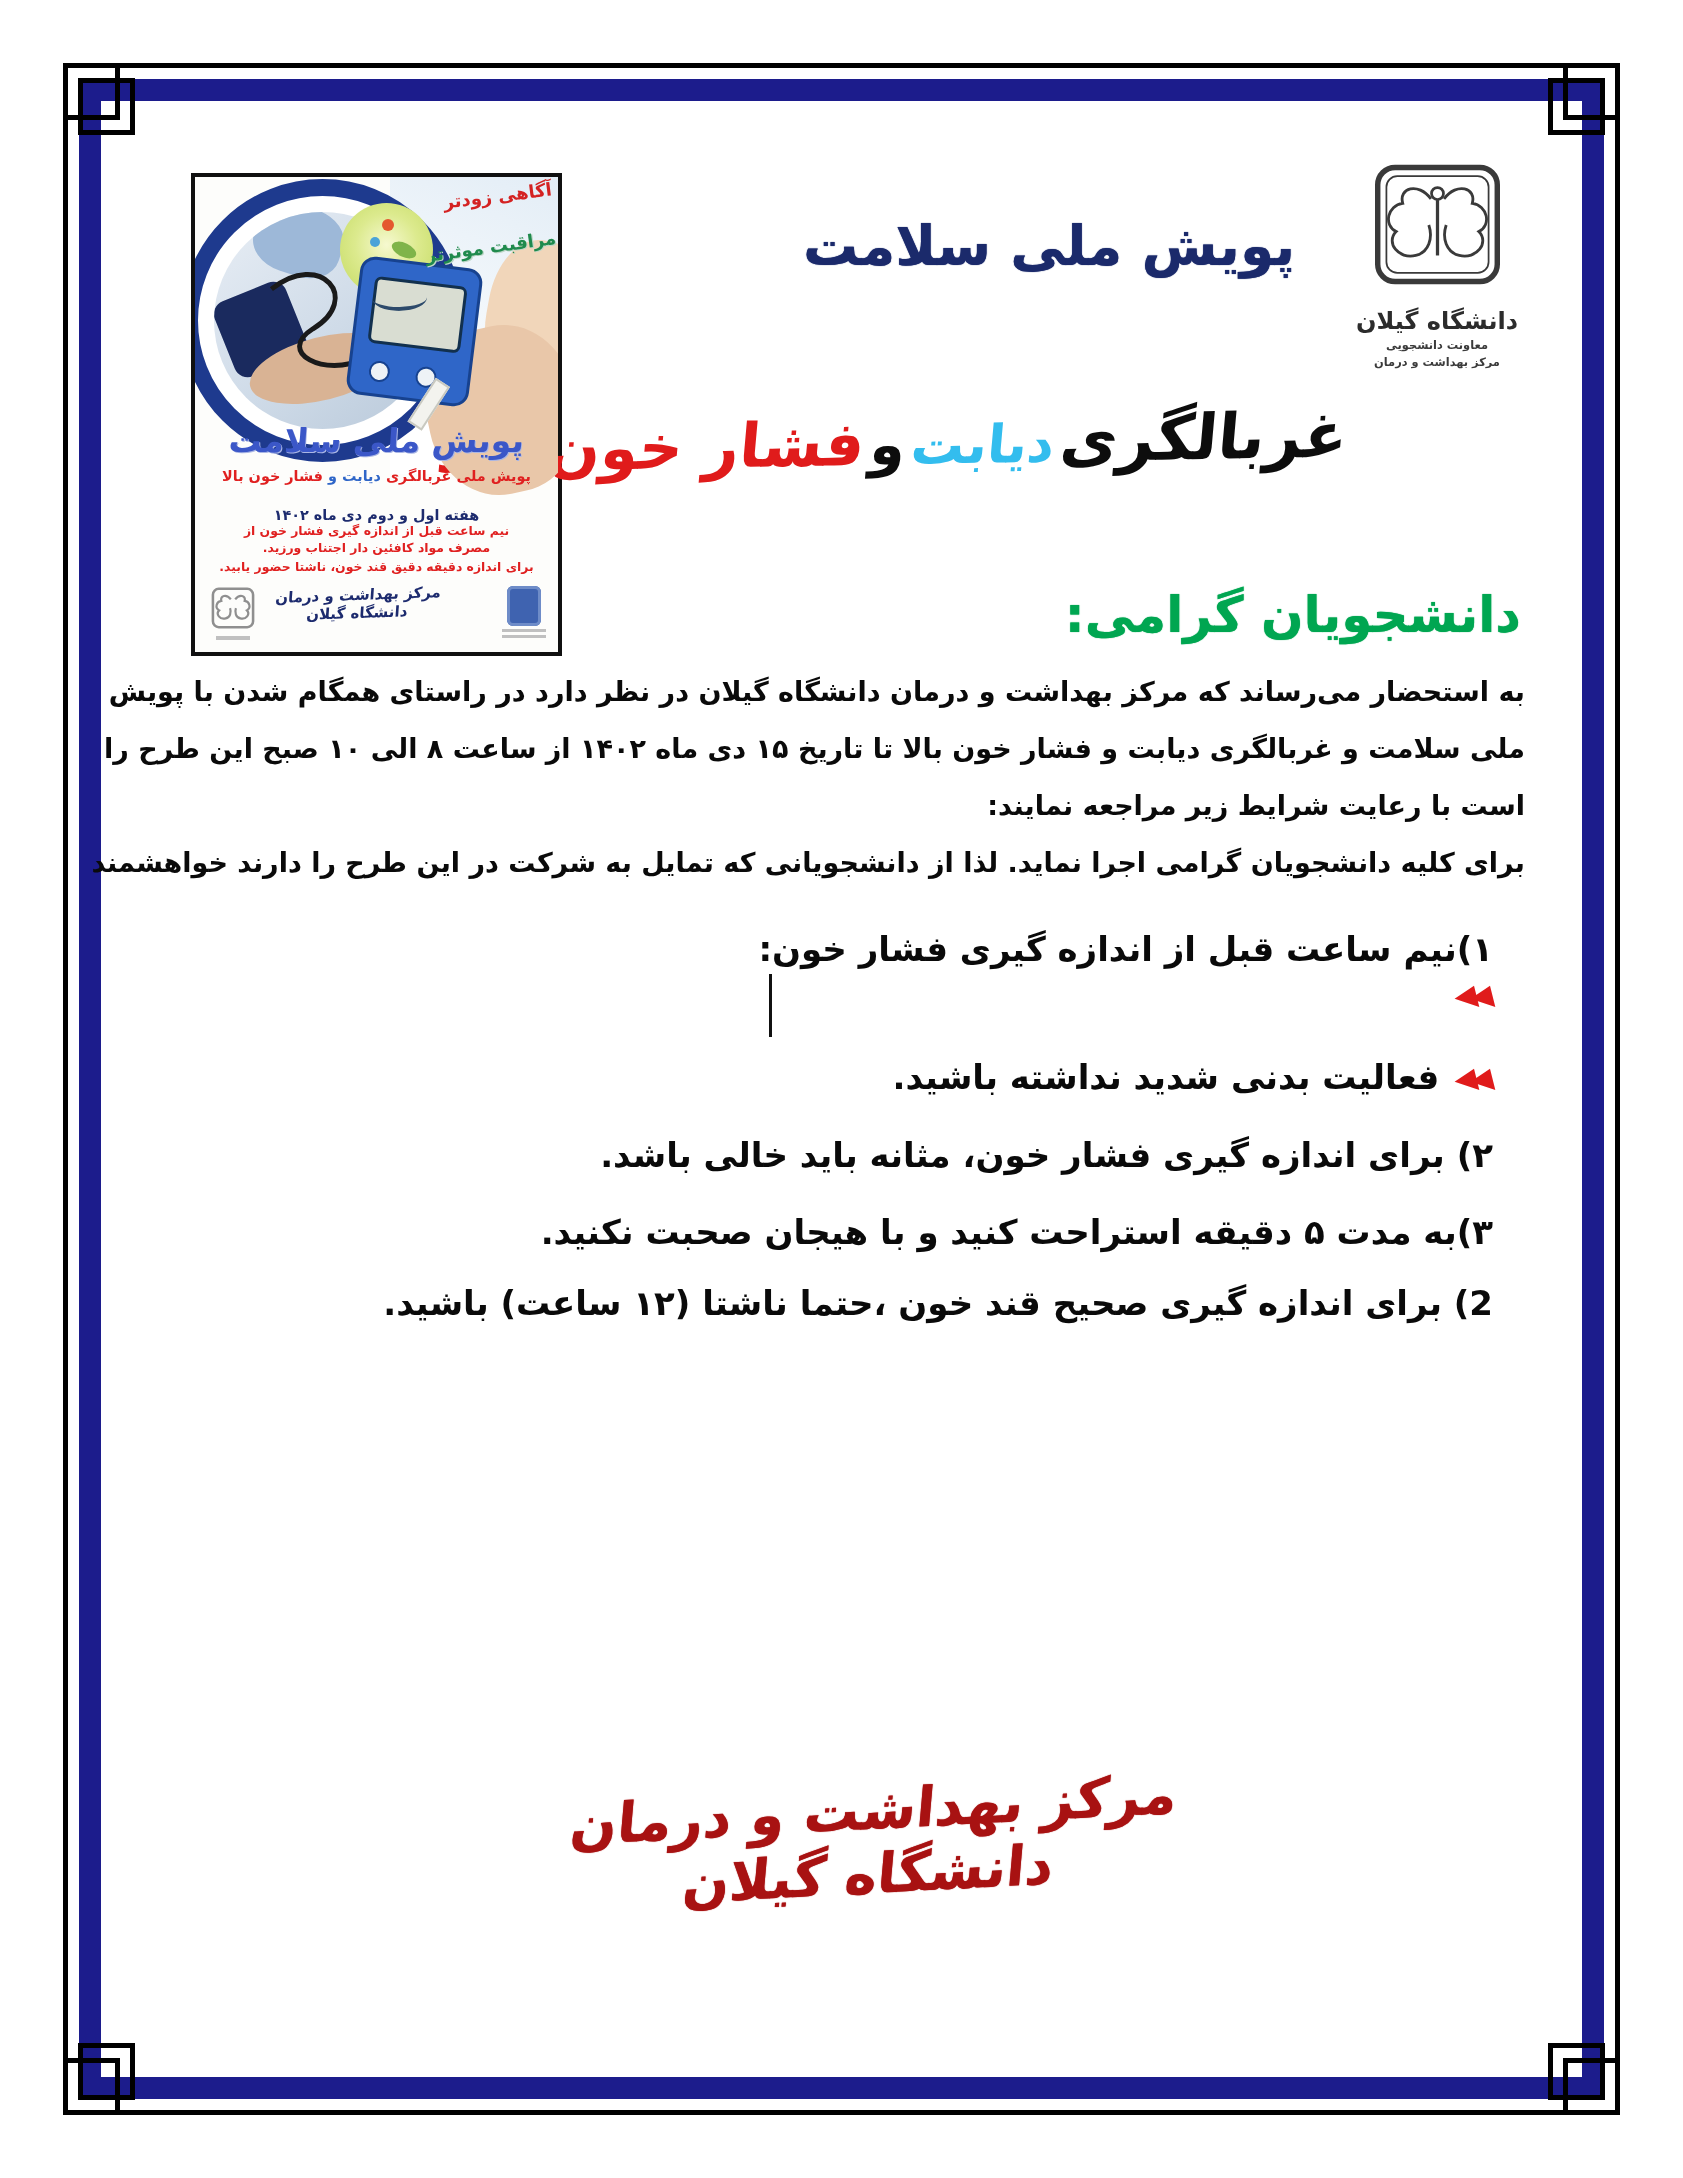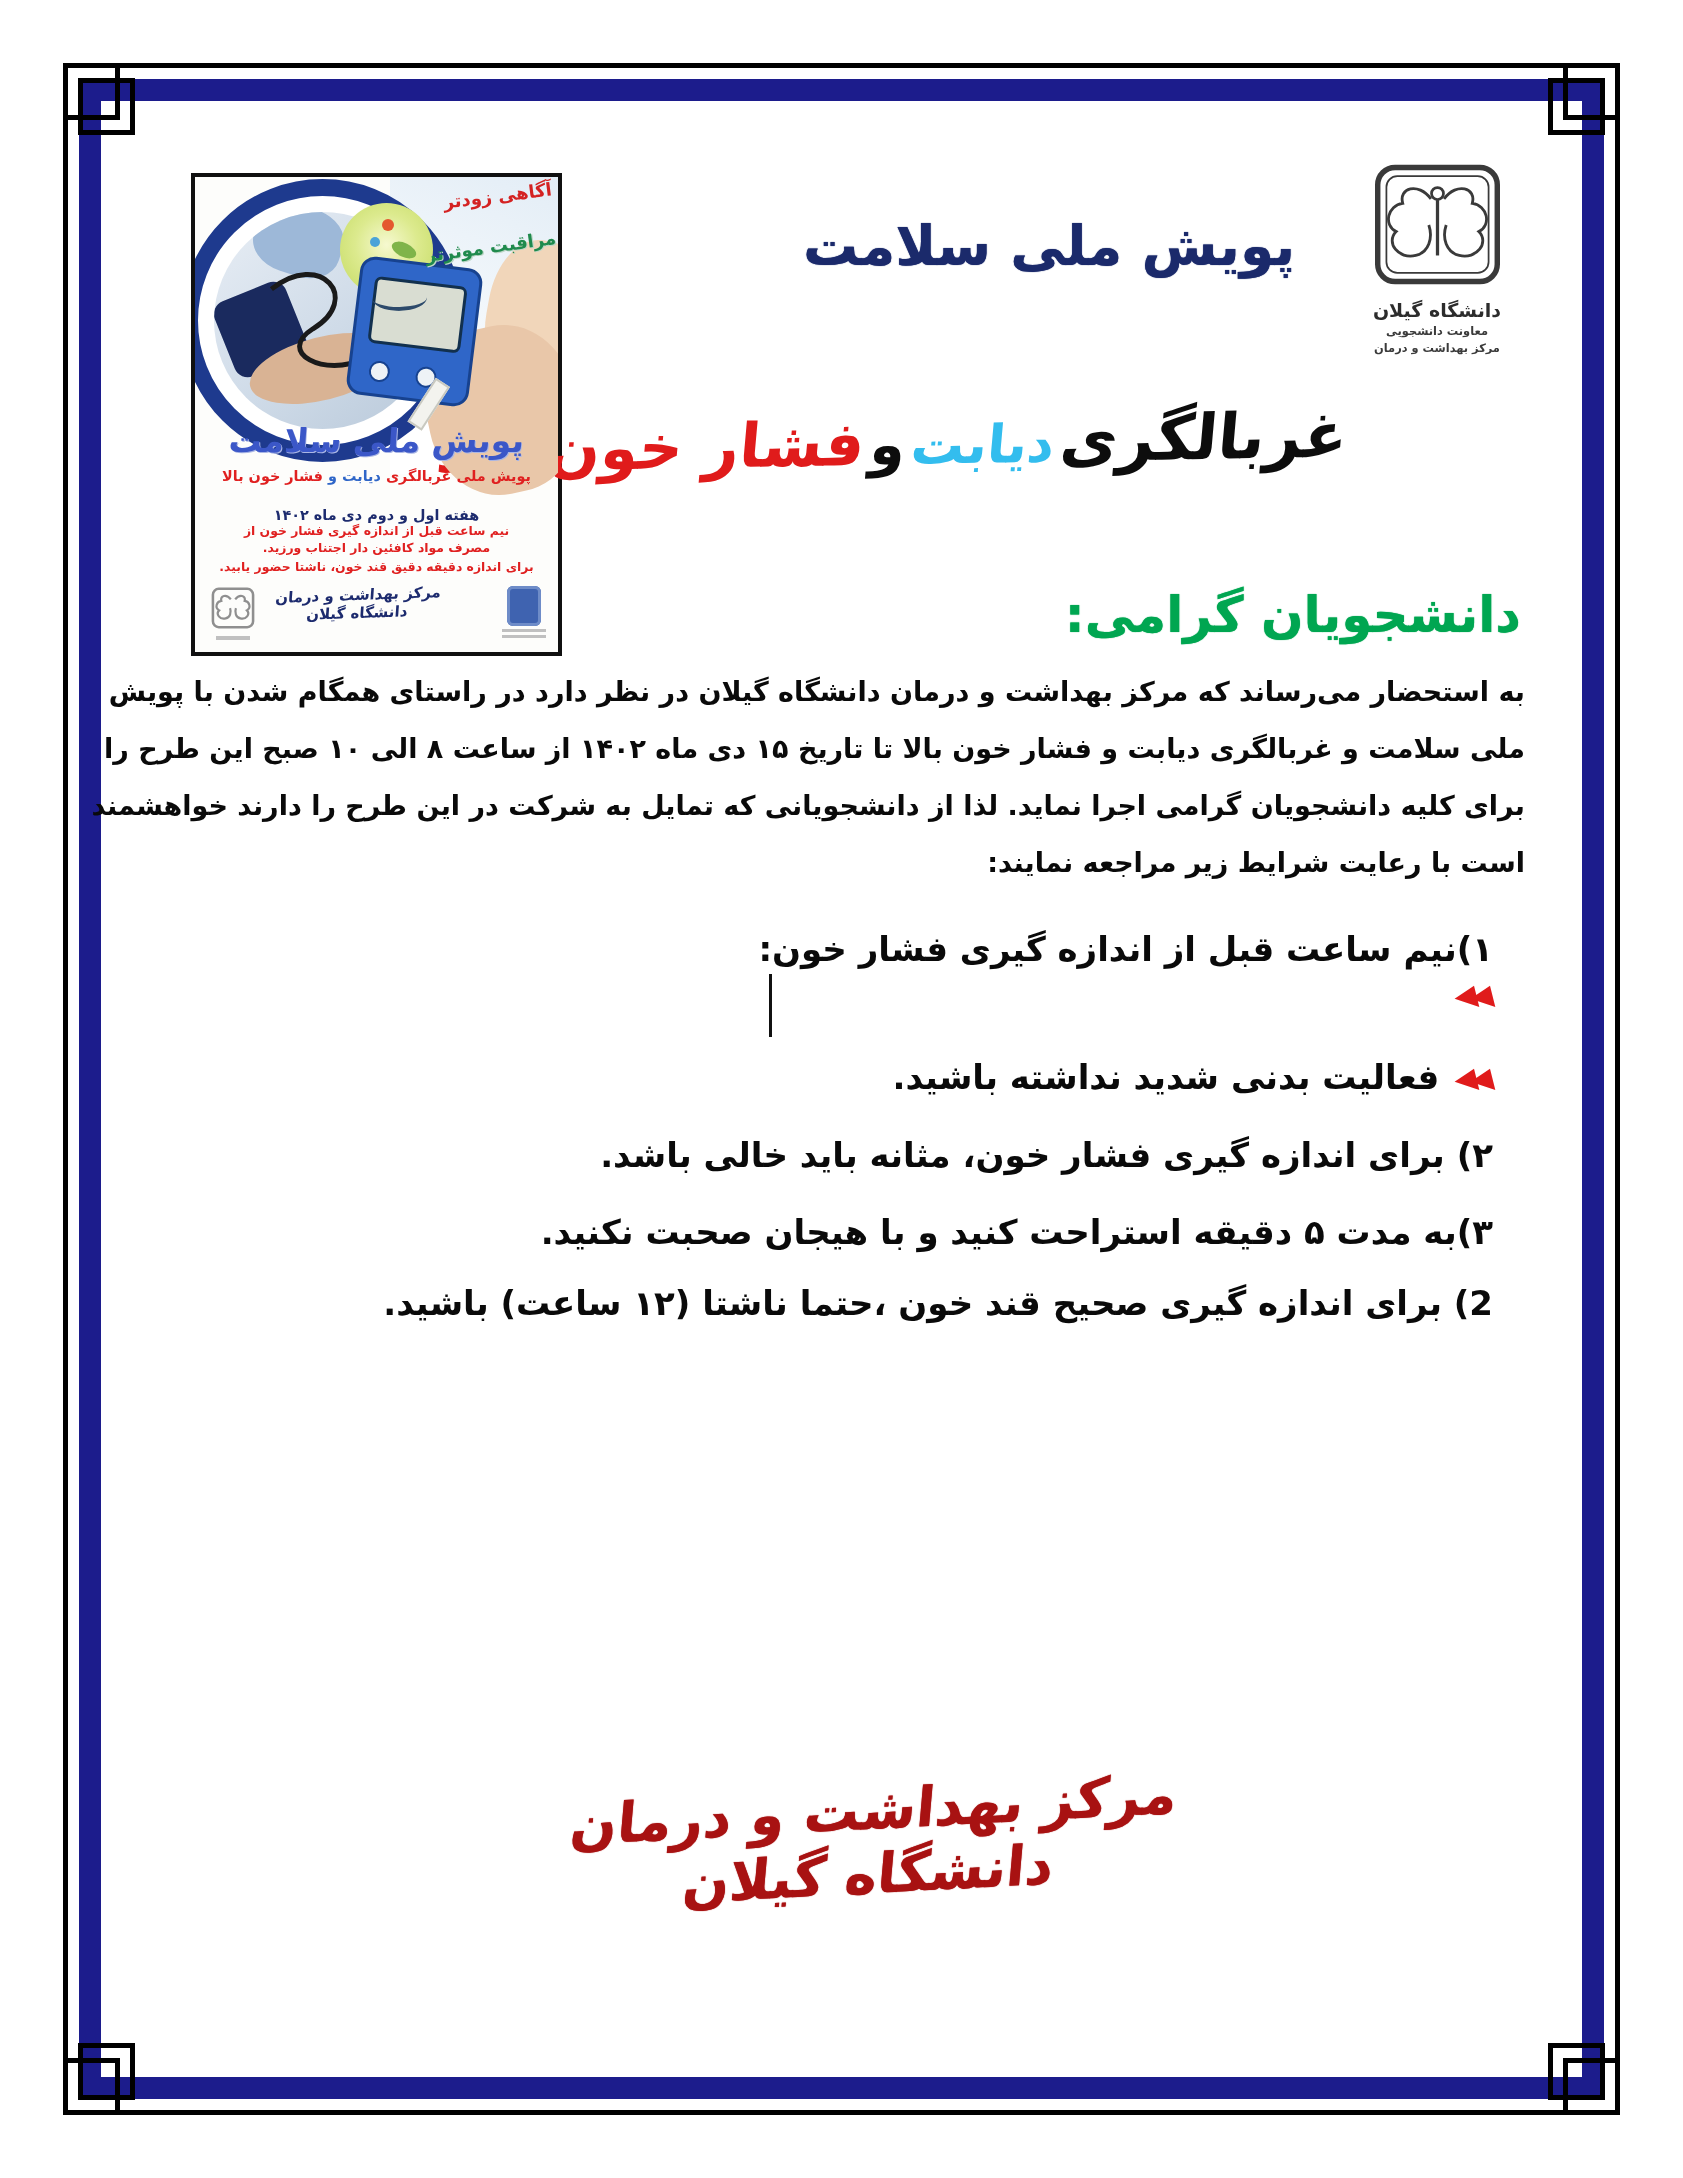--- a/index.html
+++ b/index.html
@@ -14,21 +14,21 @@
   .corner-sq{position:absolute;width:57px;height:57px;border:5px solid #000;
              box-sizing:border-box;background:transparent;z-index:3;}
   .tlA{left:63px;top:63px;} .tlB{left:78px;top:78px;}
   .trA{right:63px;top:63px;} .trB{right:78px;top:78px;}
   .blA{left:63px;bottom:63px;} .blB{left:78px;bottom:78px;}
   .brA{right:63px;bottom:63px;} .brB{right:78px;bottom:78px;}
 
   
   .logo-block{position:absolute;left:1354px;top:162px;width:166px;text-align:center;
               direction:rtl;color:#2c2c2c;}
-  .logo-block .uni{font-size:19px;font-weight:bold;margin-top:8px;}
+  .logo-block .uni{font-size:24px;font-weight:bold;margin-top:16px;}
   .logo-block .sub{font-size:11.4px;font-weight:bold;margin-top:3px;color:#3b3b3b;}
 
   
   .poster{position:absolute;left:191px;top:173px;width:363px;height:475px;
           border:4px solid #101010;background:#fdfdfb;overflow:hidden;}
   .poster-wash{position:absolute;right:0;top:0;width:168px;height:297px;
                background:linear-gradient(205deg,#e3edf6 0%,#f2f7fb 45%,#ffffff 80%);}
   .ring{position:absolute;left:-14px;top:2px;width:249px;height:249px;border-radius:50%;
         border:17px solid #1e3a8e;background:#fff;overflow:hidden;}
   .photo{position:absolute;left:16px;top:16px;right:16px;bottom:16px;border-radius:50%;
@@ -216,22 +216,22 @@
     <span class="w2">دیابت</span>
     <span class="w3">و</span>
     <span class="w4">فشار خون بالا</span>
   </div>
 
   <div class="greeting">دانشجویان گرامی:</div>
 
   <div class="para">
     <div class="pline j">به استحضار می‌رساند که مرکز بهداشت و درمان دانشگاه گیلان در نظر دارد در راستای همگام شدن با پویش</div>
     <div class="pline j">ملی سلامت و غربالگری دیابت و فشار خون بالا تا تاریخ ۱۵ دی ماه ۱۴۰۲ از ساعت ۸ الی ۱۰ صبح این طرح را</div>
+    <div class="pline r">است با رعایت شرایط زیر مراجعه نمایند:</div>
     <div class="pline j">برای کلیه دانشجویان گرامی اجرا نماید. لذا از دانشجویانی که تمایل به شرکت در این طرح را دارند خواهشمند</div>
-    <div class="pline r">است با رعایت شرایط زیر مراجعه نمایند:</div>
   </div>
 
   <div class="item" style="top:929px">
     <span>۱)نیم ساعت قبل از اندازه گیری فشار خون:</span>
   </div>
 
   <div class="item" style="top:974px">
     <span class="chevrons"><span class="tri"></span><span class="tri"></span></span>
   </div>
   <div class="cursor-line"></div>

